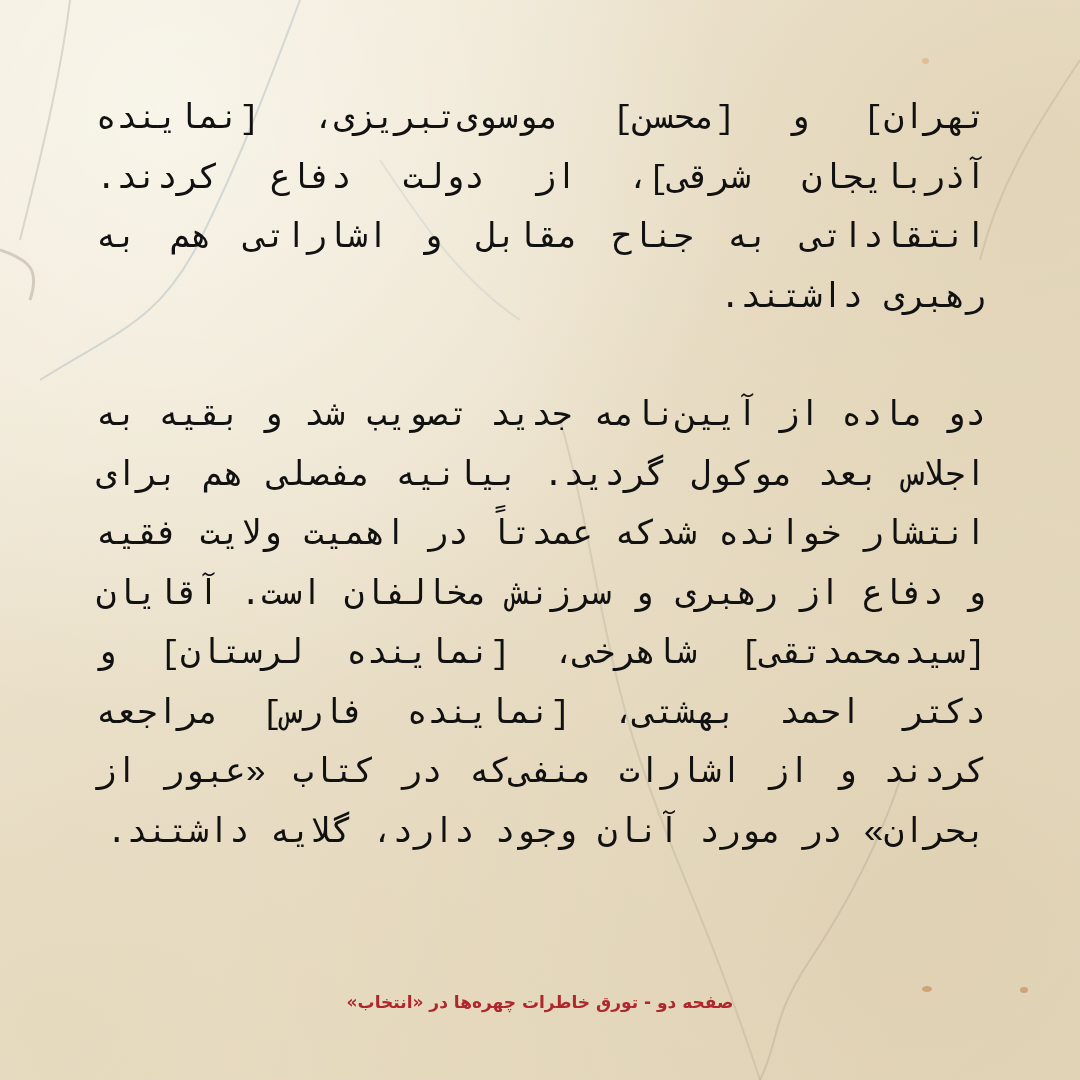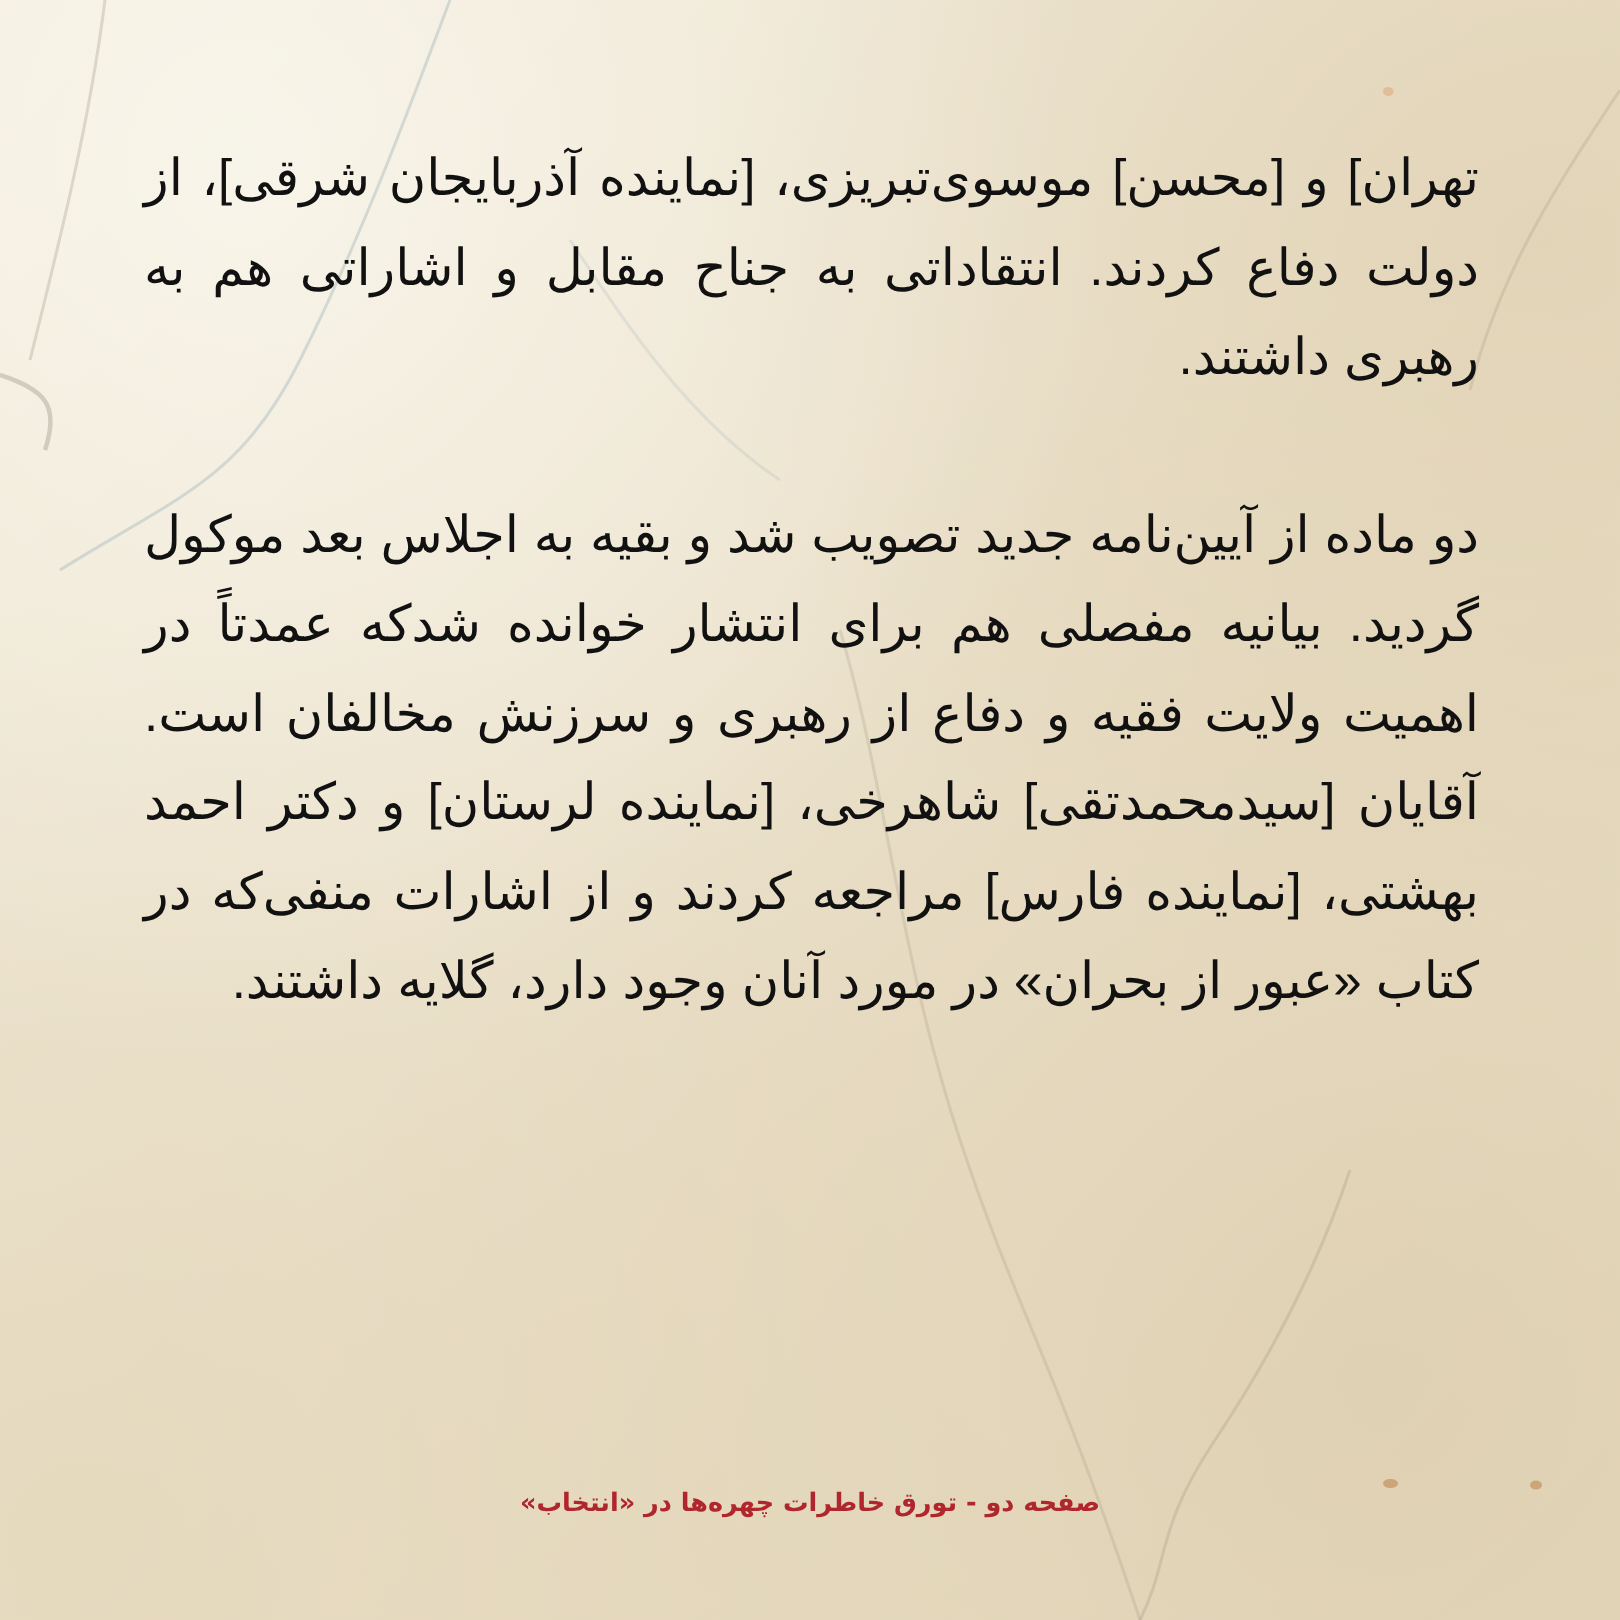--- a/index.html
+++ b/index.html
@@ -35,21 +35,21 @@
     }
     .page {
       position: absolute;
       left: 96px;
       top: 90px;
       width: 890px;
       direction: rtl;
       text-align: justify;
       text-align-last: right;
       color: #111111;
-      font-family: Liberation Sans, sans-serif;
+      font-family: Liberation Mono, monospace;
       font-size: 34px;
       line-height: 59.5px;
     }
     .paragraph {
       margin: 0;
     }
     .paragraph + .paragraph {
       margin-top: 59px;
     }
     .caption {

